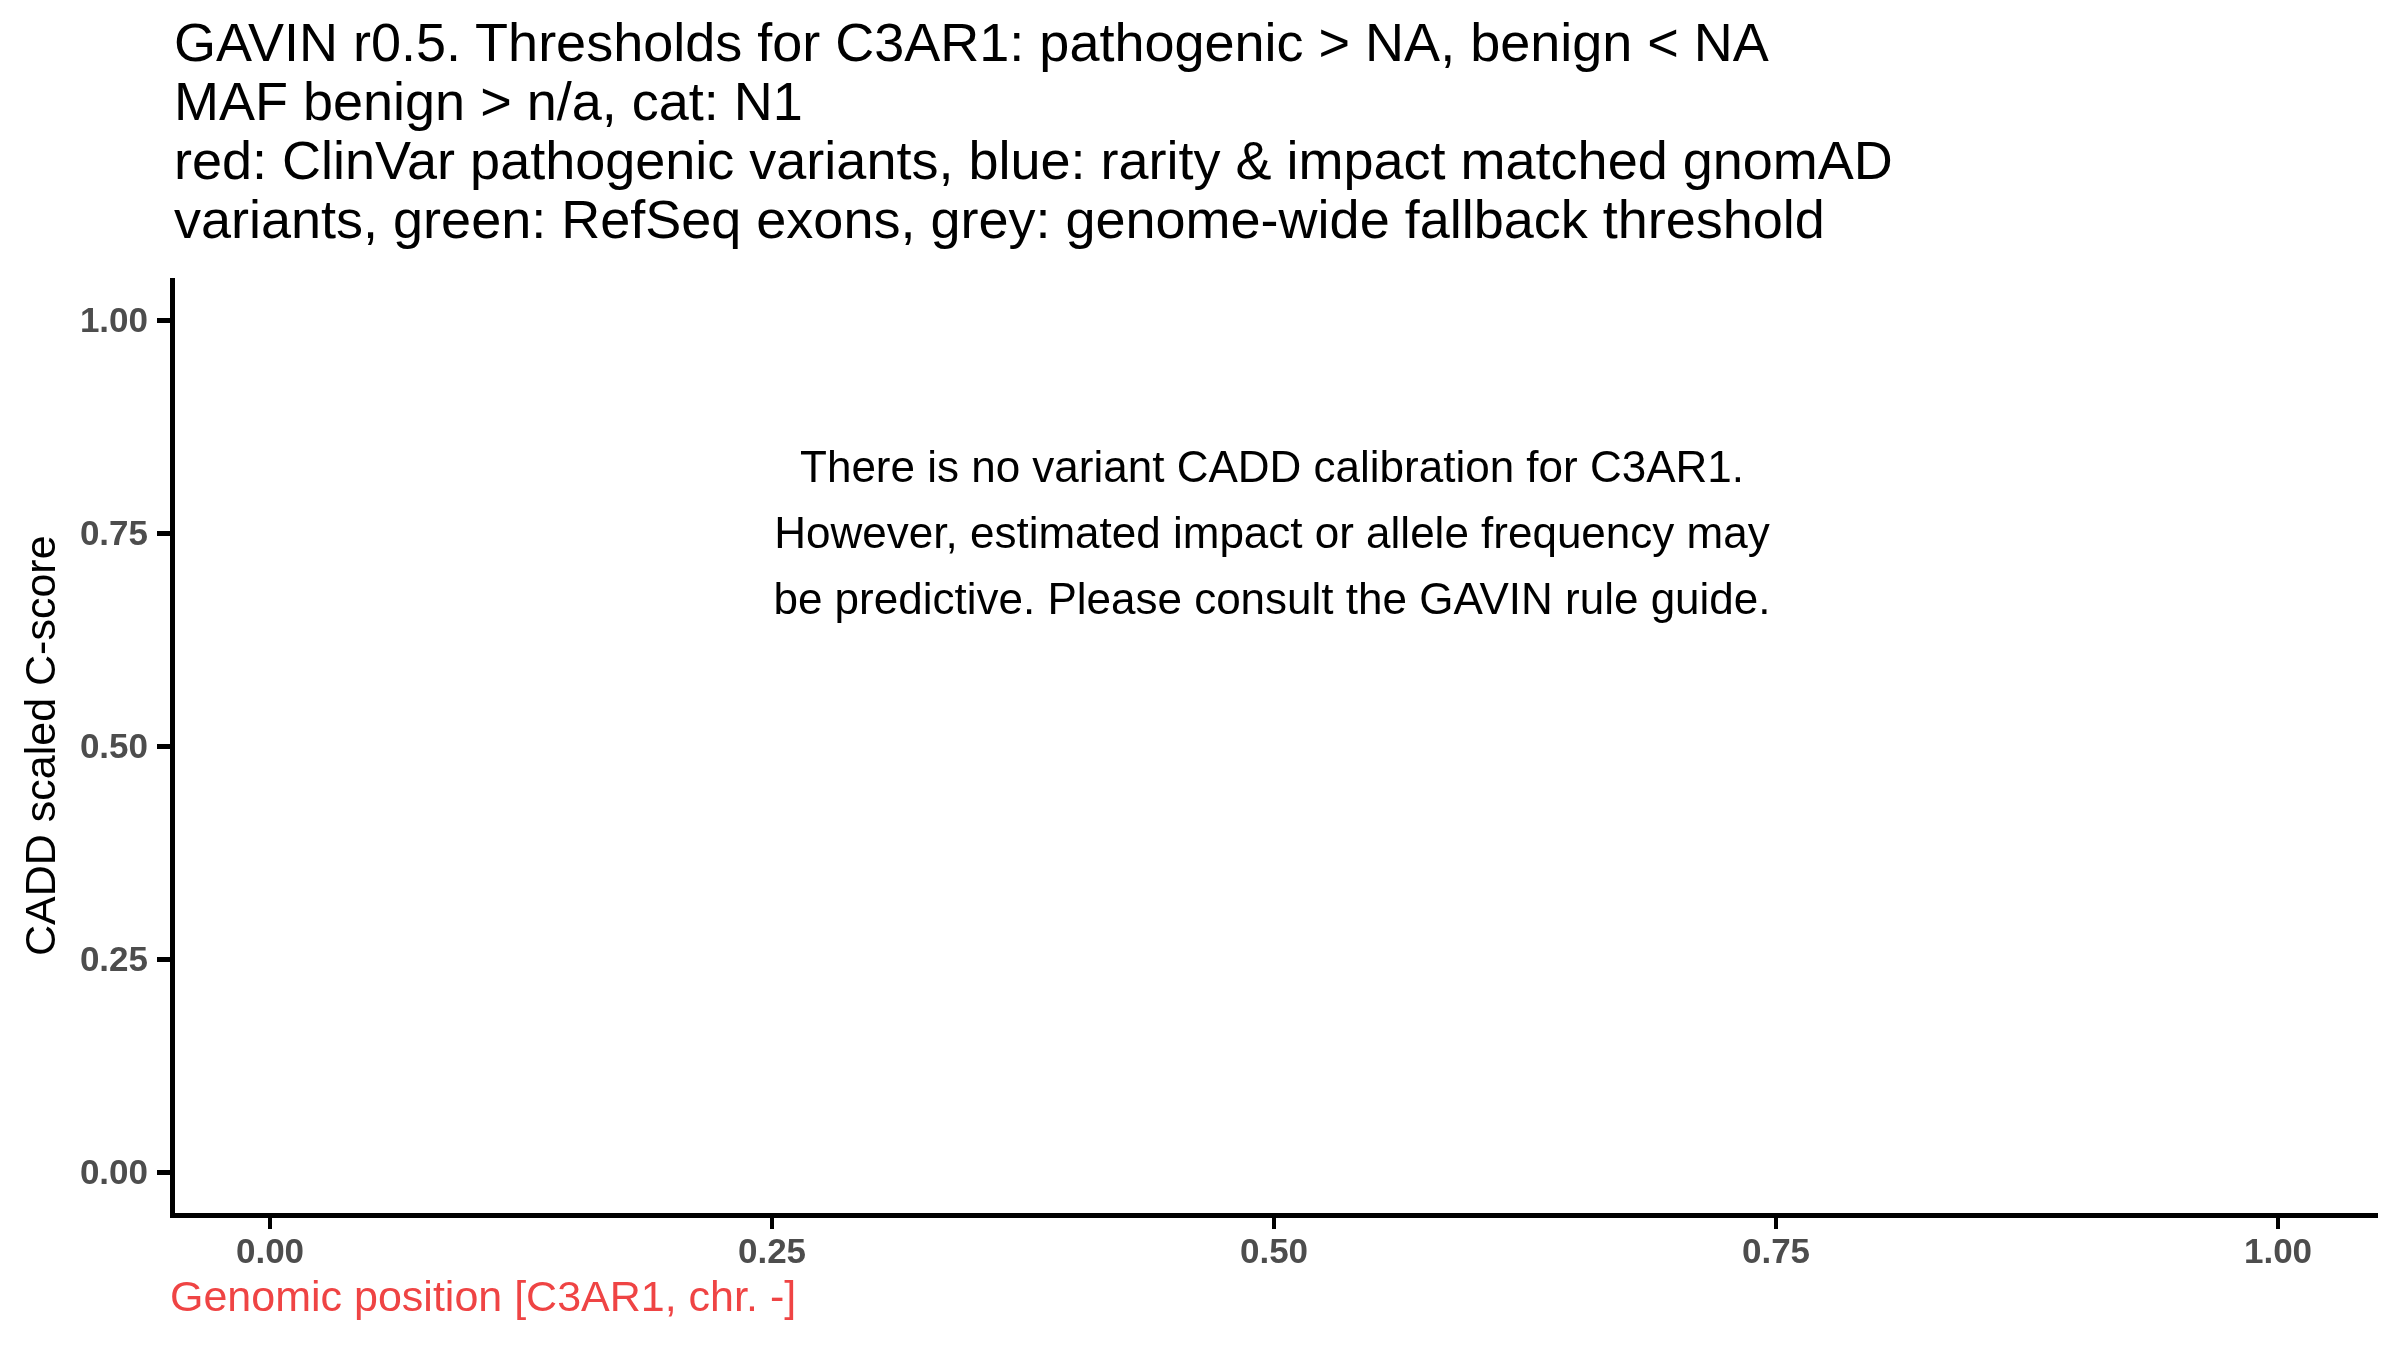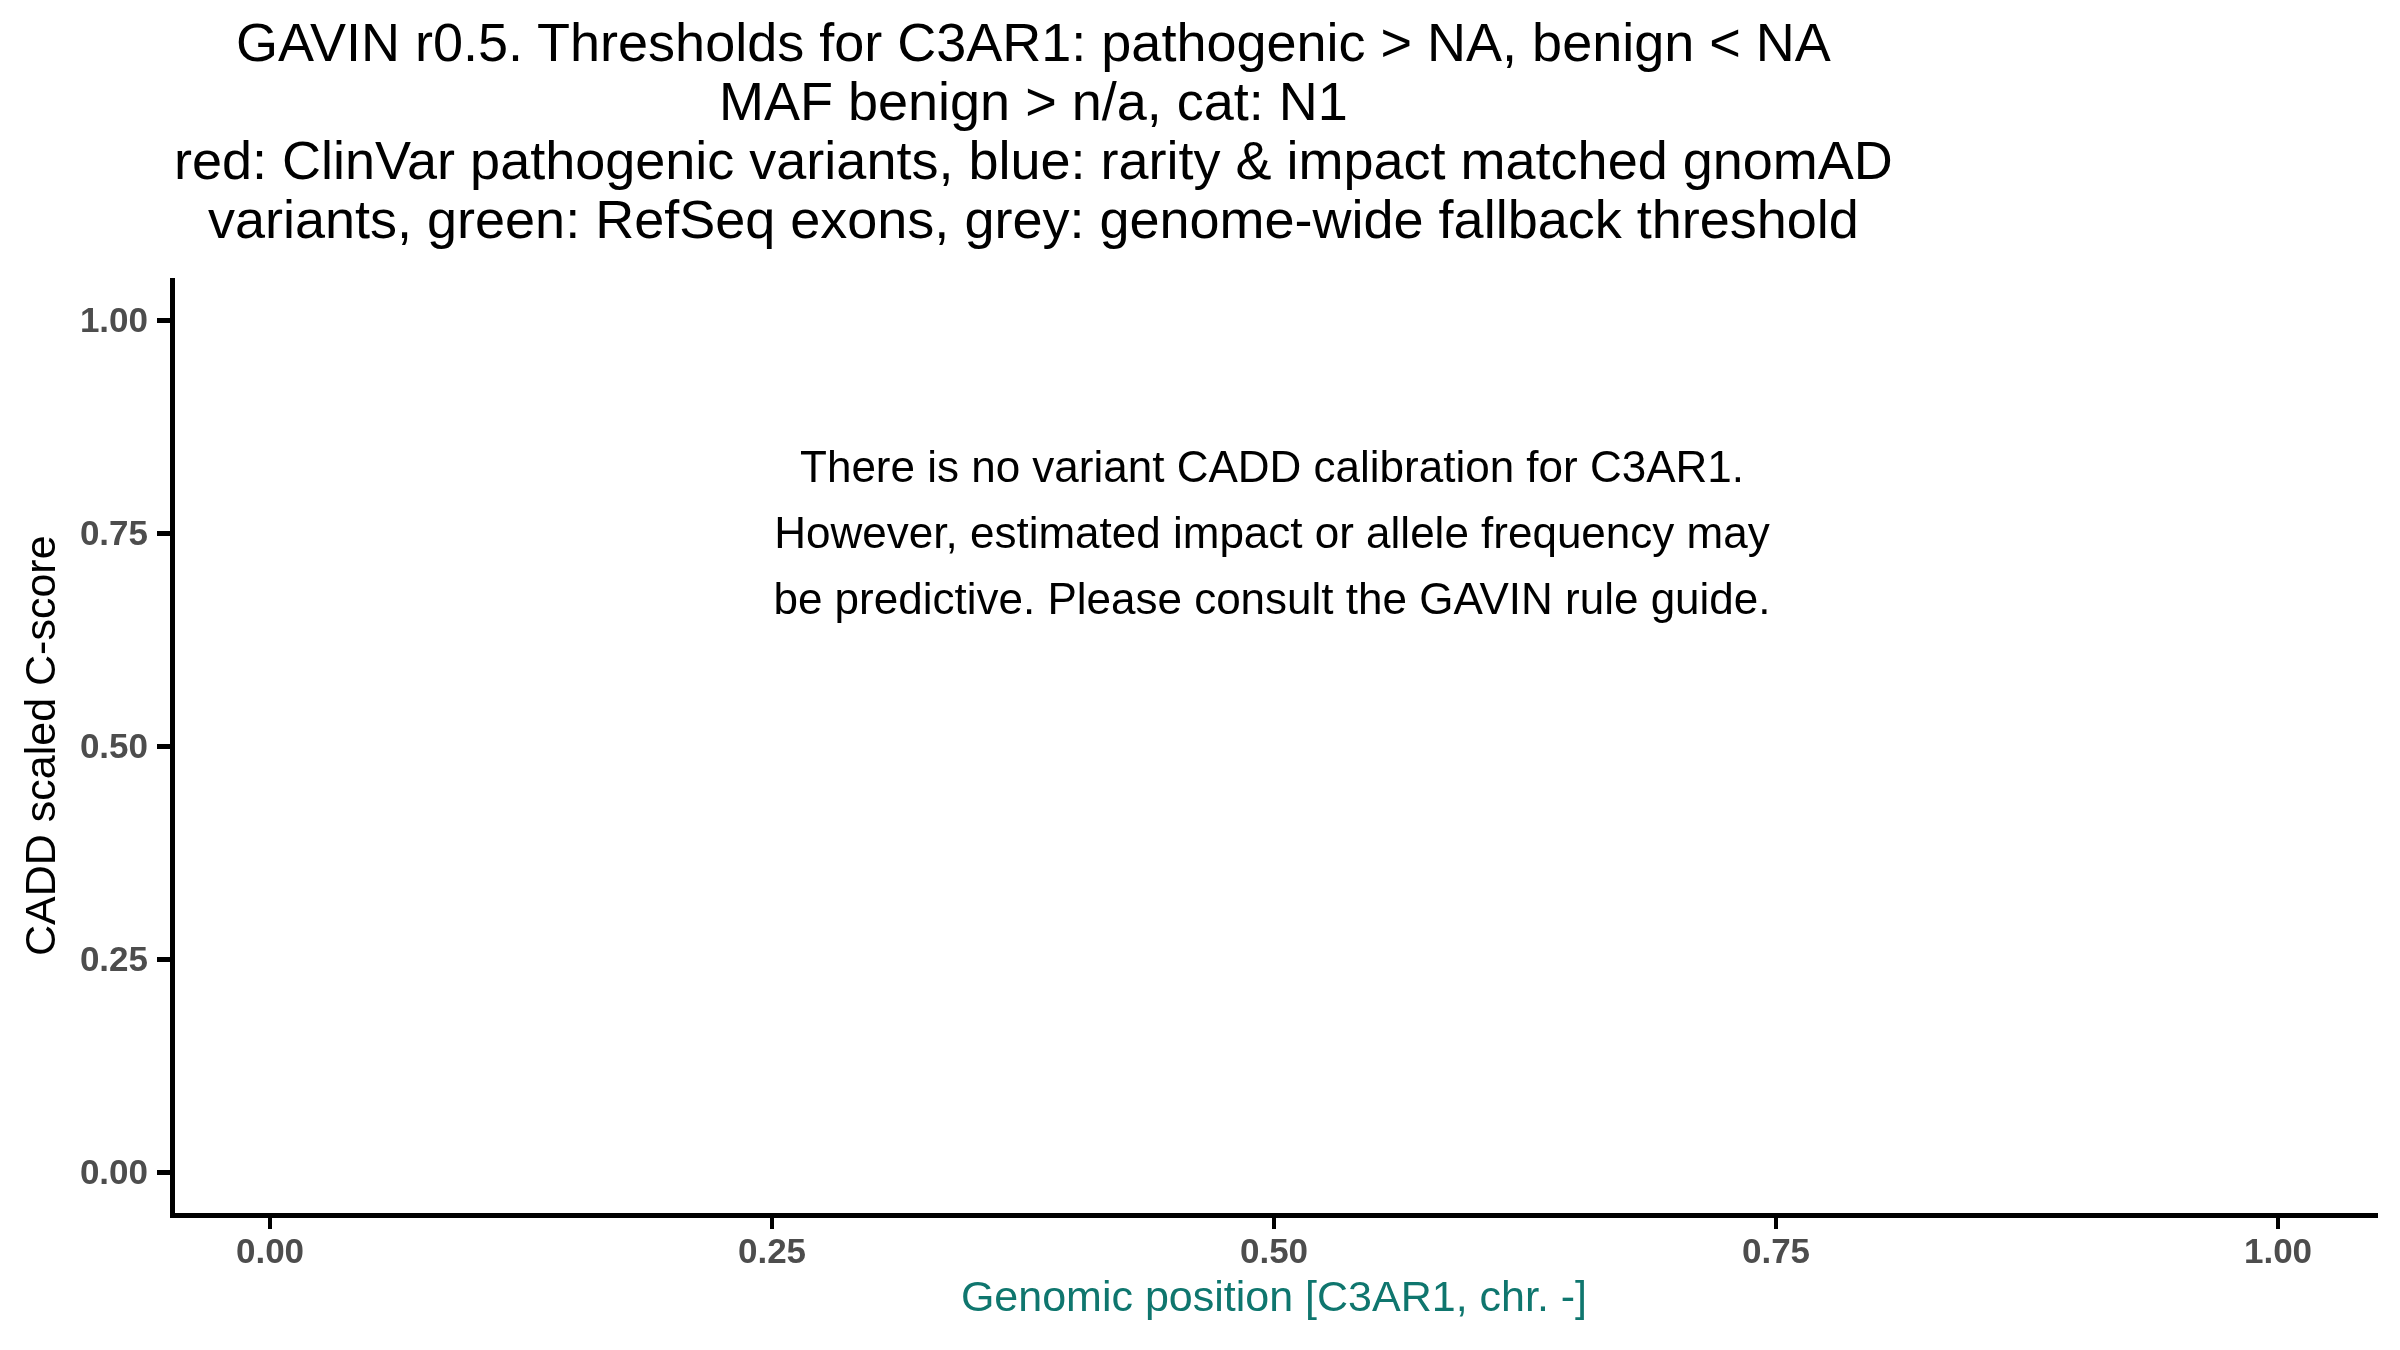--- a/index.html
+++ b/index.html
@@ -16,21 +16,20 @@
     overflow: hidden;
   }
   .plot-title {
     position: absolute;
     left: 174px;
     top: 13px;
     font-size: 54px;
     line-height: 59px;
     color: #000000;
     white-space: pre-line;
-    text-align: center;
   }
   .axis-line {
     position: absolute;
     background: #000000;
   }
   .axis-line.left {
     left: 170px;
     top: 278px;
     width: 5px;
     height: 940px;
@@ -70,24 +69,24 @@
   .tick-label.y {
     width: 110px;
     left: 38px;
     text-align: right;
   }
   .x-axis-title {
     position: absolute;
     left: 170px;
     top: 1272px;
     width: 2208px;
-    text-align: center;
+    text-align: left;
     font-size: 43px;
     line-height: 48px;
-    color: #0f766e;
+    color: #ef4444;
   }
   .y-axis-title {
     position: absolute;
     left: 17px;
     top: 278px;
     width: 46px;
     height: 935px;
     writing-mode: vertical-lr;
     transform: rotate(180deg);
     display: flex;

